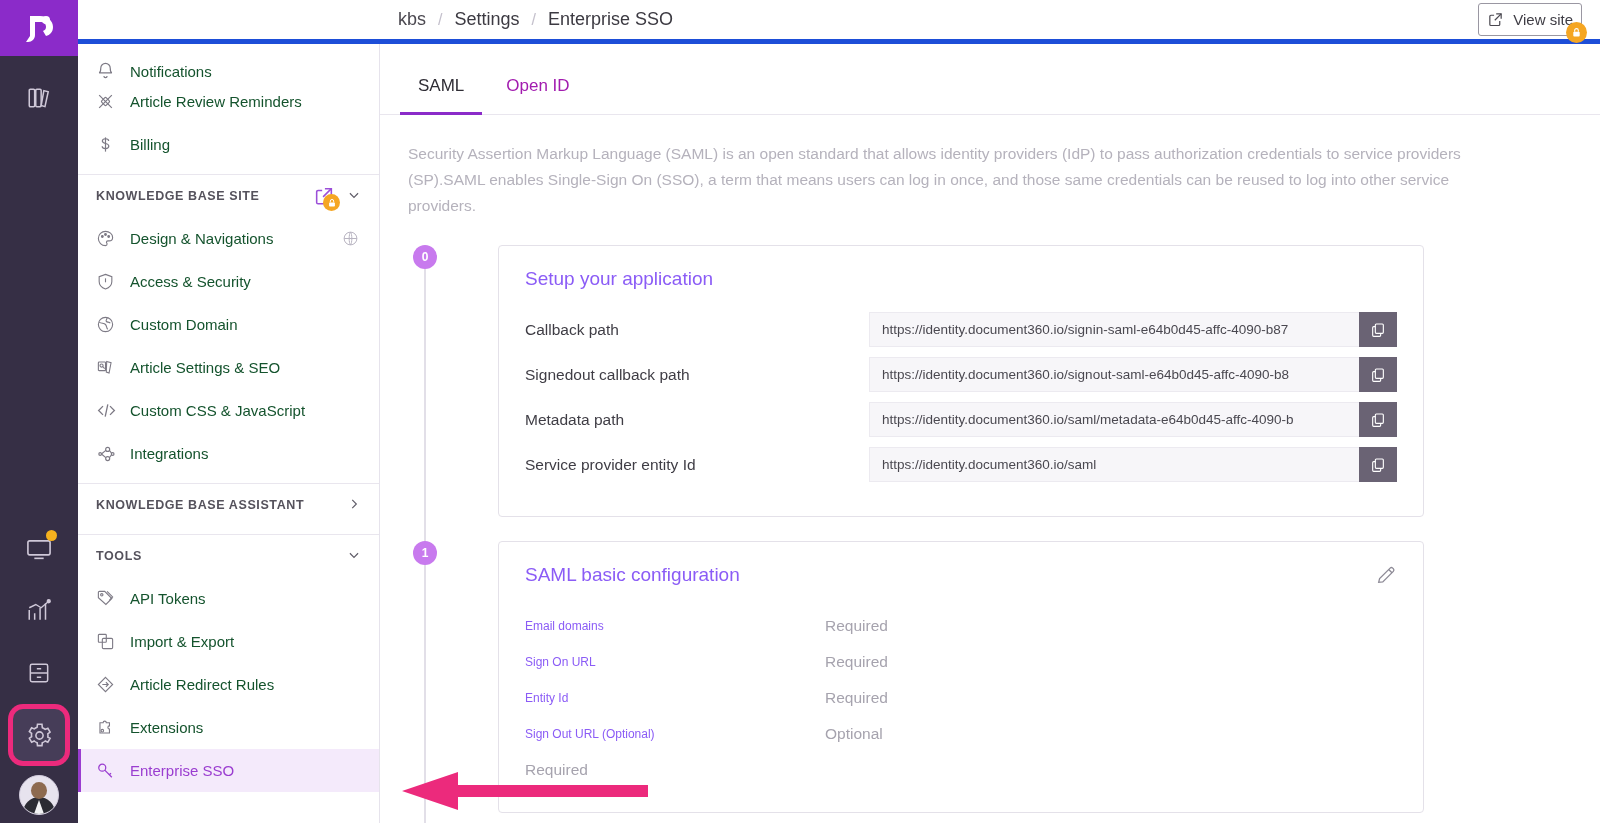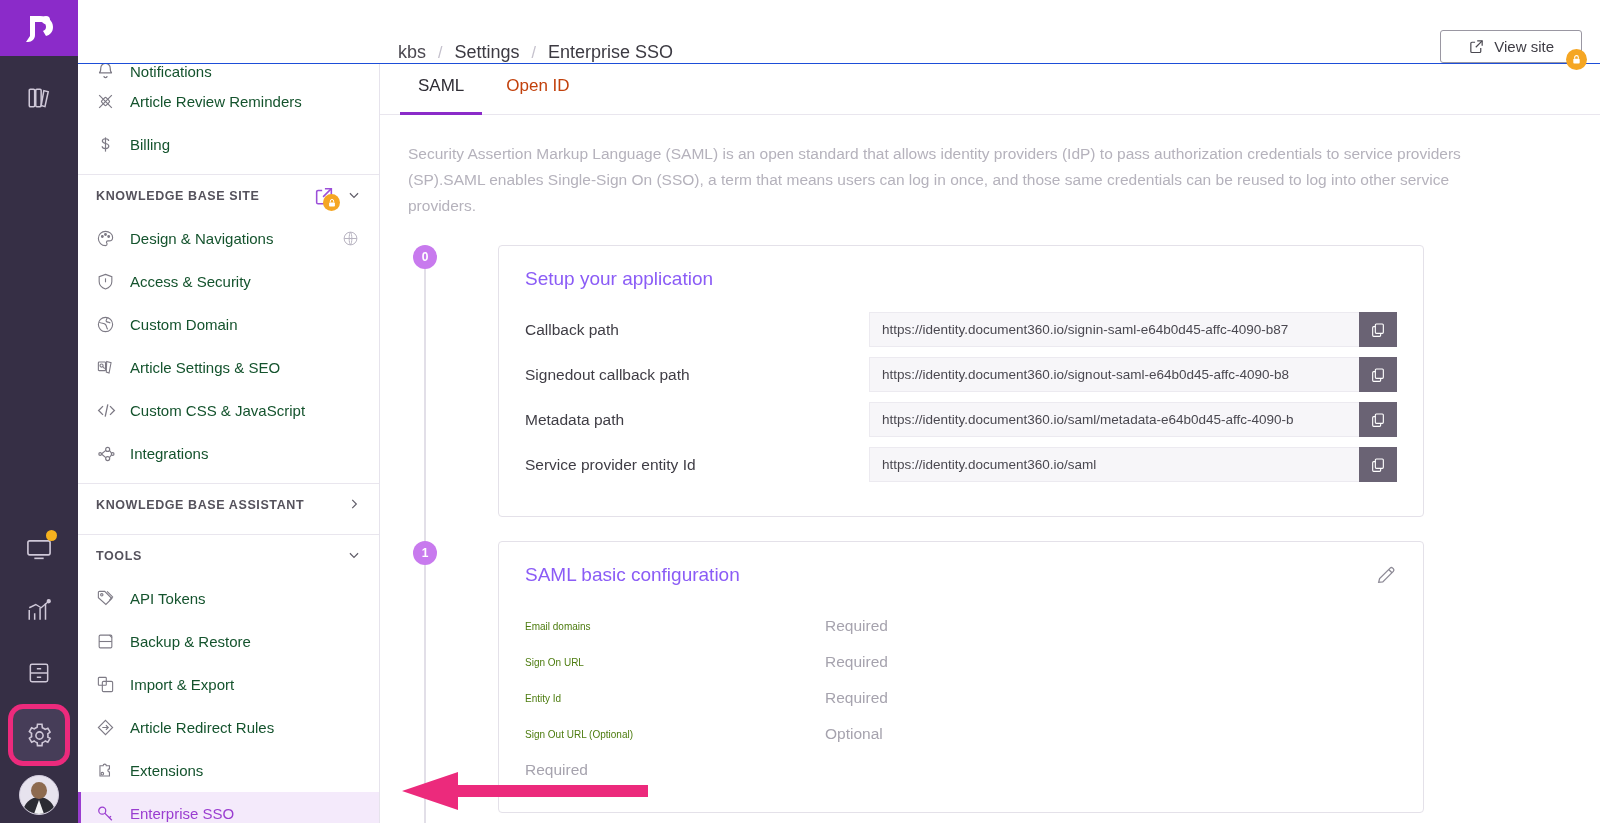--- a/index.html
+++ b/index.html
@@ -78,39 +78,39 @@
   .ext-lock { position: relative; width: 24px; height: 22px; }
   .lock-badge {
     position: absolute; right: -3px; bottom: -4px; width: 17px; height: 17px;
     border-radius: 50%; background: #f5a623; display: flex; align-items: center;
     justify-content: center; color: #fff;
   }
 
   
   .main { flex: 1 1 auto; height: 823px; position: relative; background: #fff; }
   .topbar {
-    height: 64px; display: flex; align-items: flex-end; padding: 0 18px 0 0;
-    border-bottom: 1px solid #1d4ed8; background: #fff;
+    height: 44px; display: flex; align-items: center; padding: 0 18px 0 0;
+    border-bottom: 5px solid #1d4ed8; background: #fff;
     position: absolute; left: -302px; right: 0; top: 0; z-index: 5; padding-left: 320px;
   }
   .crumbs { display: flex; align-items: center; gap: 12px; font-size: 18px; color: #3c3a42; }
   .crumbs .sep { color: #c4c0cc; font-size: 16px; }
   .crumbs .crumb { cursor: pointer; }
   .crumbs .crumb.first { color: #4b4850; }
   .view-site {
     margin-left: auto; position: relative; display: inline-flex; align-items: center;
-    gap: 9px; border: 1px solid #9a97a2; border-radius: 3px; padding: 7px 27px;
+    gap: 9px; border: 1px solid #9a97a2; border-radius: 3px; padding: 7px 8px;
     font-size: 15px; color: #3f3d45; background: #fff; cursor: pointer;
   }
   .view-site .lock-badge { right: -6px; bottom: -8px; width: 21px; height: 21px; }
 
   .content { position: absolute; inset: 56px 0 0 0; overflow: hidden; }
   .tabs { display: flex; gap: 6px; padding: 0 0 0 20px; border-bottom: 1px solid #e9e6ee; }
   .tab {
-    padding: 20px 18px 16px; font-size: 17px; color: #c2410c; cursor: pointer;
+    padding: 20px 18px 16px; font-size: 17px; color: #a21caf; cursor: pointer;
     border-bottom: 3px solid transparent; margin-bottom: -1px;
   }
   .tab.active { color: #2f2d35; border-bottom-color: #8b2bc9; }
 
   .intro {
     padding: 26px 40px 0 28px; font-size: 15.5px; line-height: 26px;
     color: #b5b2bc; max-width: 1150px;
   }
 
   .timeline { position: relative; padding: 26px 0 0 0; }
@@ -137,21 +137,21 @@
   .input-box {
     flex: 1 1 auto; height: 35px; background: #f7f6f9; border: 1px solid #eceaf0;
     border-right: none; display: flex; align-items: center; padding: 0 12px;
     font-size: 13.5px; color: #4a4850; white-space: nowrap; overflow: hidden; margin-left: 44px;
   }
   .copy-btn {
     width: 38px; height: 35px; background: #6a6374; color: #fff; display: flex;
     align-items: center; justify-content: center; cursor: pointer; flex: 0 0 38px;
   }
   .status-row { display: flex; align-items: center; height: 36px; }
-  .status-label { width: 300px; flex: 0 0 300px; font-size: 10px; color: #4d7c0f; }
+  .status-label { width: 300px; flex: 0 0 300px; font-size: 12px; color: #8b5cf6; }
   .status-val { font-size: 15.5px; color: #a6a3ae; }
 
   
   .arrow-anno { position: absolute; left: 398px; top: 768px; z-index: 40; }
 </style>
 </head>
 <body>
 
 <div id="app">
 
@@ -372,30 +372,20 @@
       <span class="ico">
         <svg width="19" height="19" viewBox="0 0 24 24" fill="none" stroke="currentColor" stroke-width="1.4">
           <path d="M3 11 V4.5 A1.5 1.5 0 014.5 3 H11 l9 9-7.5 7.5z"></path>
             <circle cx="7.3" cy="7.3" r="1.5"></circle>
             <path d="M14 3 l7 7-4 4"></path>
         </svg>
       </span>
       <span class="lbl">API Tokens</span>
     </div>
 
-    <div class="nav-item">
-      <span class="ico">
-        <svg width="19" height="19" viewBox="0 0 24 24" fill="none" stroke="currentColor" stroke-width="1.4">
-          <rect x="4" y="4" width="16" height="16" rx="1.5"></rect>
-            <path d="M4 12h16"></path>
-            <path d="M17 4 L20 7"></path>
-        </svg>
-      </span>
-      <span class="lbl">Backup &amp; Restore</span>
-    </div>
 
     <div class="nav-item">
       <span class="ico">
         <svg width="19" height="19" viewBox="0 0 24 24" fill="none" stroke="currentColor" stroke-width="1.4">
           <rect x="3" y="3" width="10" height="10" rx="1"></rect>
             <rect x="8" y="8" width="13" height="13" rx="1.5"></rect>
         </svg>
       </span>
       <span class="lbl">Import &amp; Export</span>
     </div>

